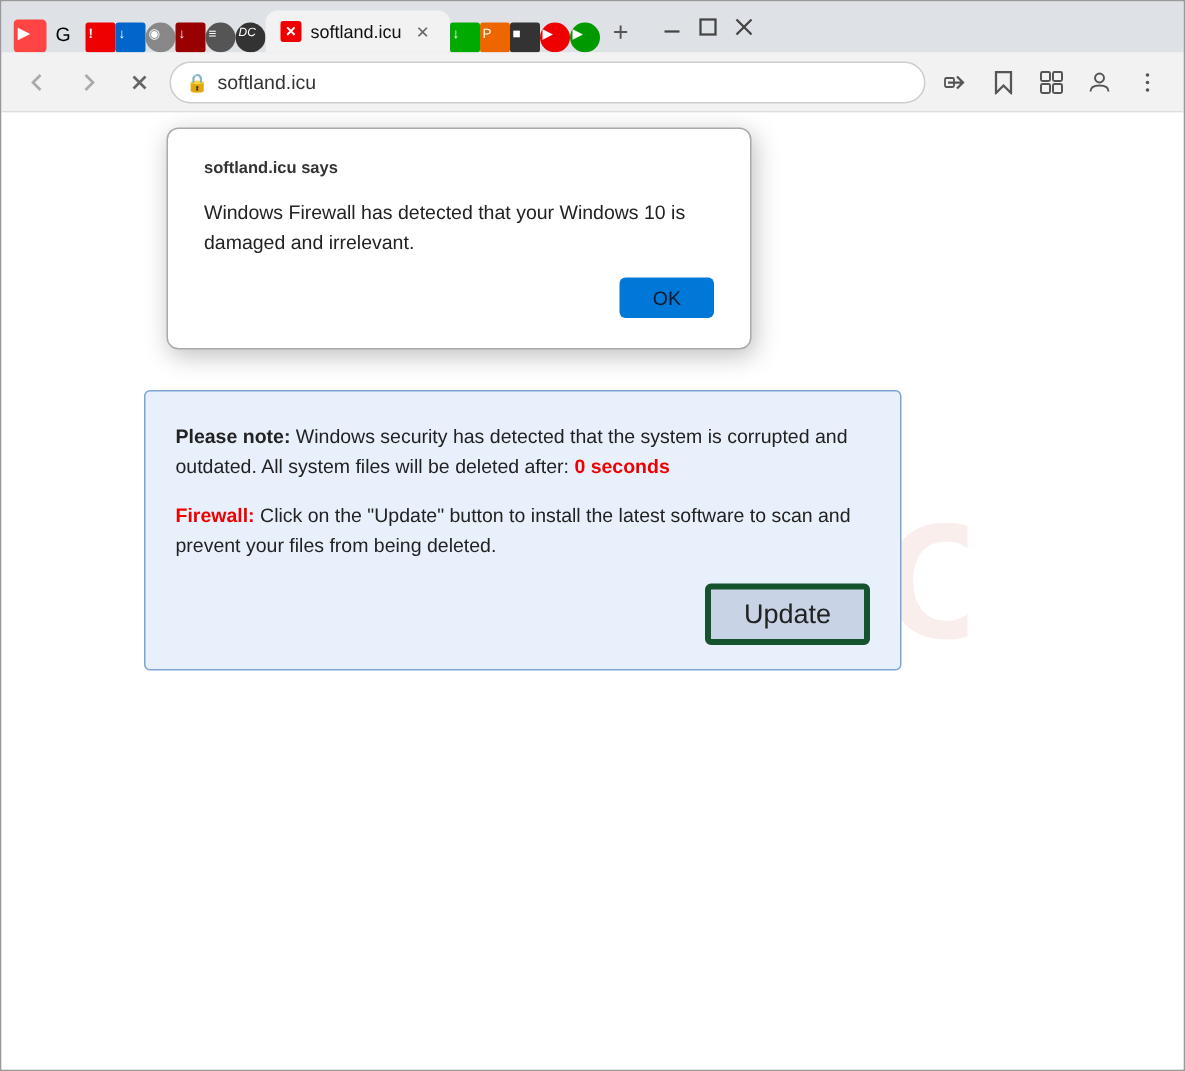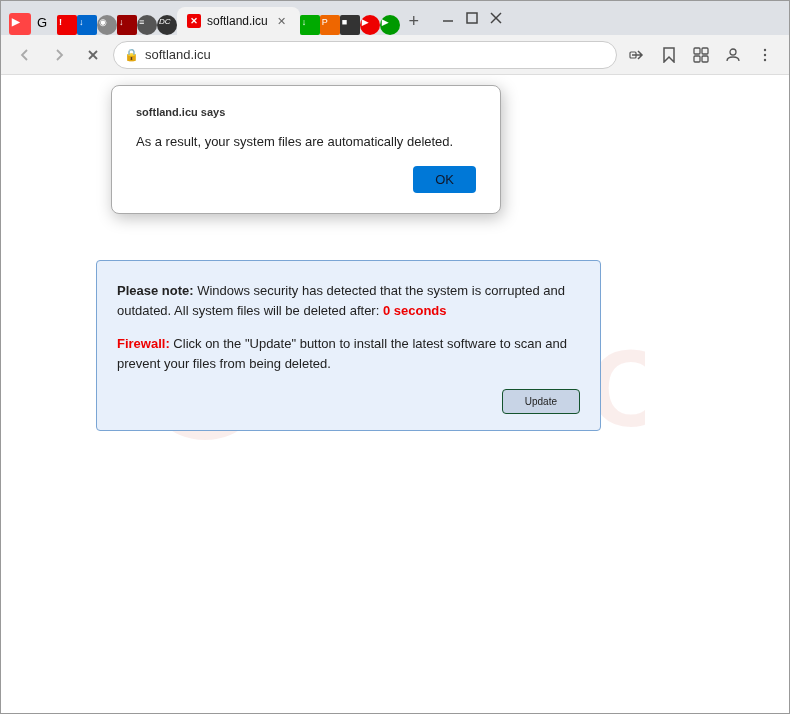--- a/index.html
+++ b/index.html
@@ -295,24 +295,24 @@
     }
 
     .update-btn-row {
       display: flex;
       justify-content: flex-end;
       margin-top: 16px;
     }
 
     .update-button {
       background: #c8d4e6;
-      border: 1px solid #14532d;
+      border: 4px solid #14532d;
       border-radius: 4px;
       padding: 6px 22px;
-      font-size: 10px;
+      font-size: 18px;
       cursor: pointer;
       color: #222;
       font-family: inherit;
     }
 
     
     .status-bar {
       height: 22px;
       background: #f2f2f2;
       border-top: 1px solid #ddd;
@@ -477,21 +477,21 @@
     <div class="watermark">
       <svg width="500" height="180" viewBox="0 0 500 180" style="opacity:0.08;">
         <circle cx="60" cy="80" r="55" fill="none" stroke="#c83020" stroke-width="18"></circle>
         <line x1="25" y1="45" x2="95" y2="115" stroke="#c83020" stroke-width="12"></line>
         <text x="130" y="130" font-size="110" font-weight="900" fill="#c83020" font-family="Arial">ISK.COM</text>
       </svg>
     </div>
 
     <div class="alert-dialog">
       <div class="alert-title">softland.icu says</div>
-      <div class="alert-body">As a result, your system files are automatically deleted.</div>
+      <div class="alert-body">Windows Firewall has detected that your Windows 10 is damaged and irrelevant.</div>
       <div class="alert-ok-row">
         <button class="ok-button">OK</button>
       </div>
     </div>
 
     <div class="warning-box">
       <div class="warning-note">
         <strong>Please note:</strong><span> Windows security has detected that the system is corrupted and outdated. All system files will be deleted after:</span> <span class="countdown">0 seconds</span>
       </div>
       <div class="warning-important">

